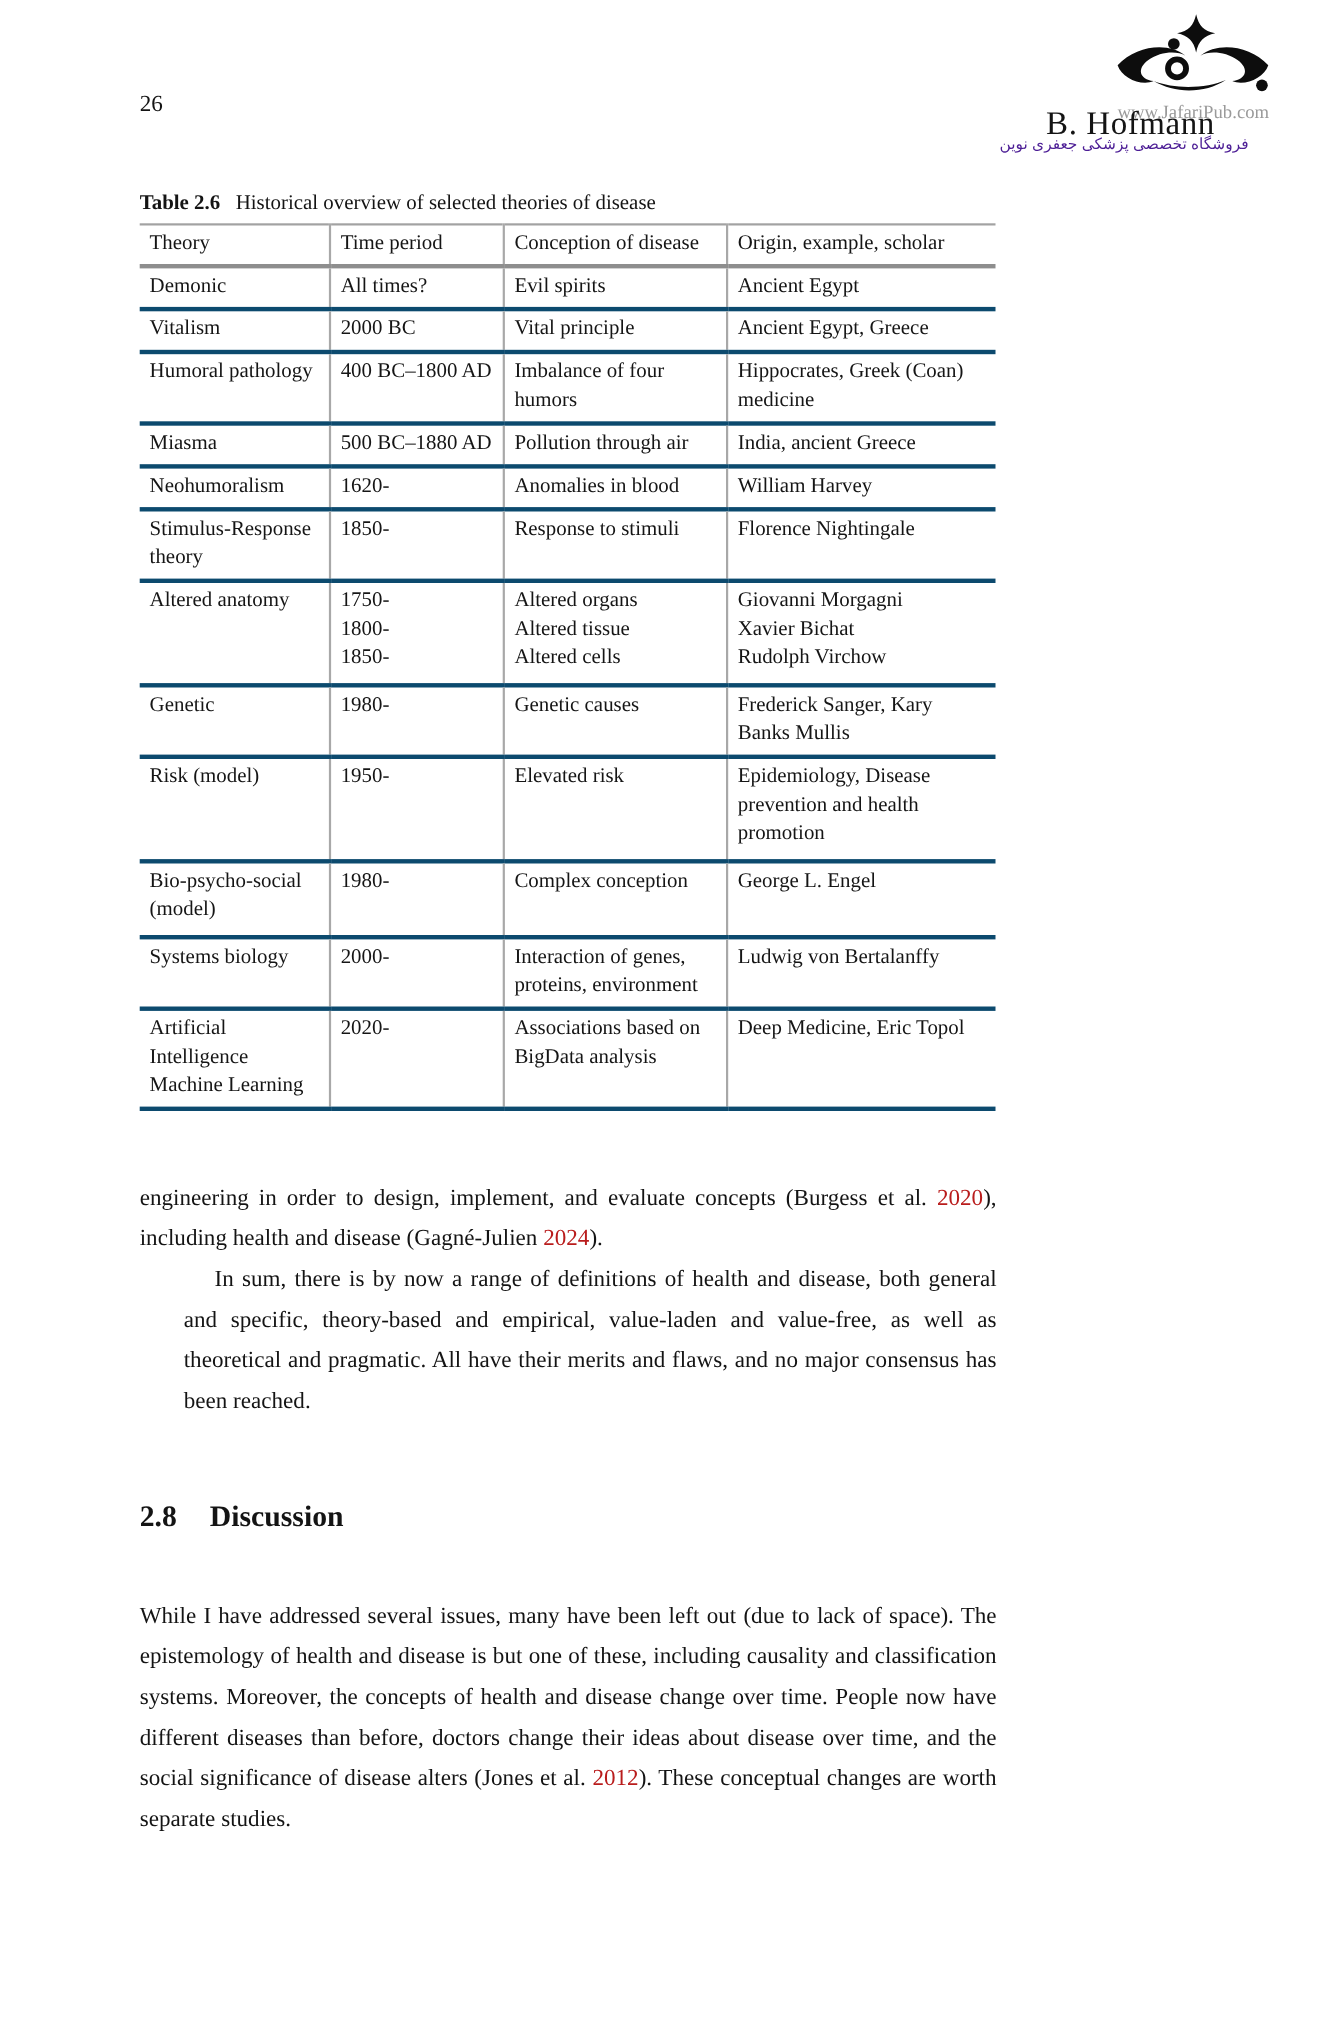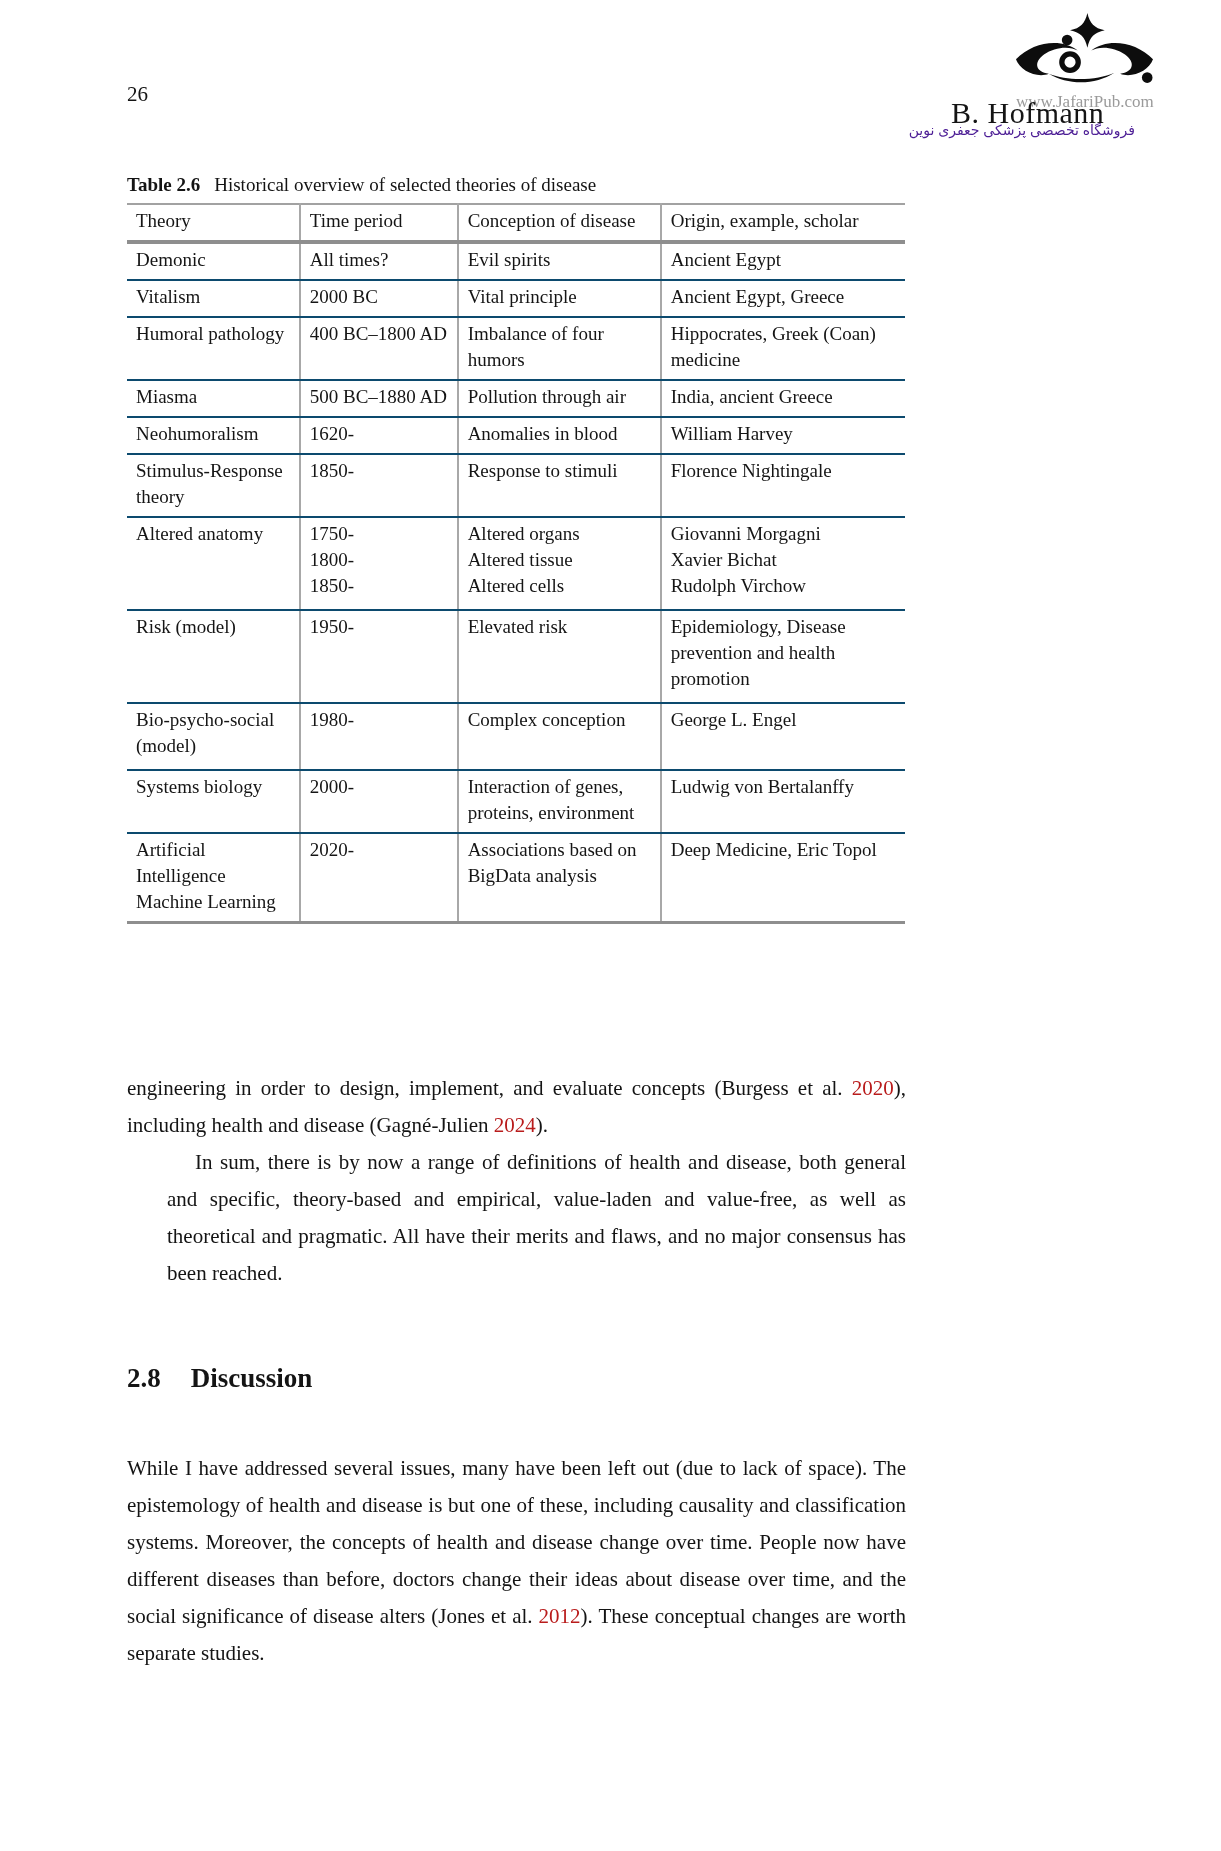--- a/index.html
+++ b/index.html
@@ -17,21 +17,21 @@
 
   
   .caption{position:absolute;left:127px;top:174px;width:778px;font-size:19px;}
   .caption .lbl{font-weight:bold;margin-right:14px;}
 
   
   .tbl-wrap{position:absolute;left:127px;top:203px;width:778px;}
   table.theories{border-collapse:collapse;table-layout:fixed;width:778px;font-size:19px;border-top:2px solid #a2a2a2;border-bottom:3px solid #8e8e8e;}
   table.theories col.c1{width:22.2%;} table.theories col.c2{width:20.3%;}
   table.theories col.c3{width:26.1%;} table.theories col.c4{width:31.4%;}
-  table.theories th,table.theories td{font-weight:normal;text-align:left;vertical-align:top;padding:3px 8px 6px 9px;line-height:26px;border-bottom:2px solid #0c4a6e;white-space:pre-line;color:#151515;}
+  table.theories th,table.theories td{font-weight:normal;text-align:left;vertical-align:top;padding:3px 8px 6px 9px;line-height:26px;border-bottom:4px solid #0c4a6e;white-space:pre-line;color:#151515;}
   table.theories th{border-bottom:4px solid #8e8e8e;}
   table.theories th+th,table.theories td+td{border-left:2px solid #a8a8a8;margin-left:20px;}
   table.theories tr.tall td{padding-bottom:10px;}
 
   
   .bodytext{position:absolute;left:127px;top:1070px;width:779px;font-size:21px;line-height:37px;}
   .bodytext p{margin:0;text-align:justify;}
   .bodytext p.indent{text-indent:28px;margin-left:40px;}
   a.cite{color:#b91c1c;text-decoration:none;cursor:pointer;}
   .section-heading{margin:68px 0 0 0;font-size:27px;font-weight:bold;line-height:36px;}
@@ -125,20 +125,27 @@
           <td>1750-
 1800-
 1850-</td>
           <td>Altered organs
 Altered tissue
 Altered cells</td>
           <td>Giovanni Morgagni
 Xavier Bichat
 Rudolph Virchow</td>
         </tr>
+        <tr>
+          <td>Genetic</td>
+          <td>1980-</td>
+          <td>Genetic causes</td>
+          <td>Frederick Sanger, Kary
+Banks Mullis</td>
+        </tr>
         <tr class="tall">
           <td>Risk (model)</td>
           <td>1950-</td>
           <td>Elevated risk</td>
           <td>Epidemiology, Disease
 prevention and health
 promotion</td>
         </tr>
         <tr class="tall">
           <td>Bio-psycho-social

